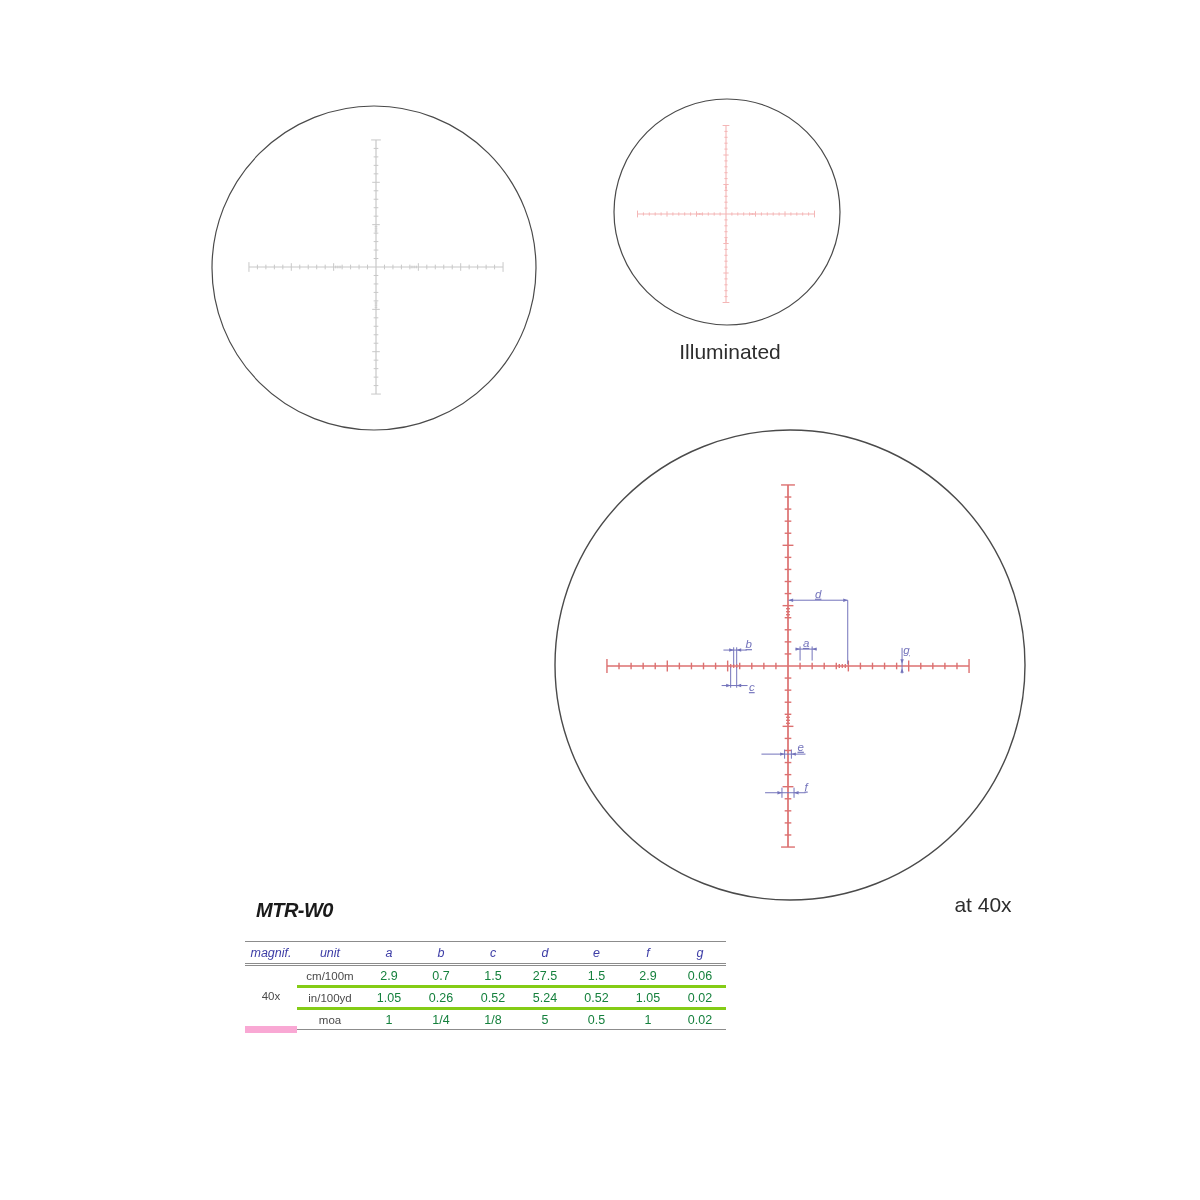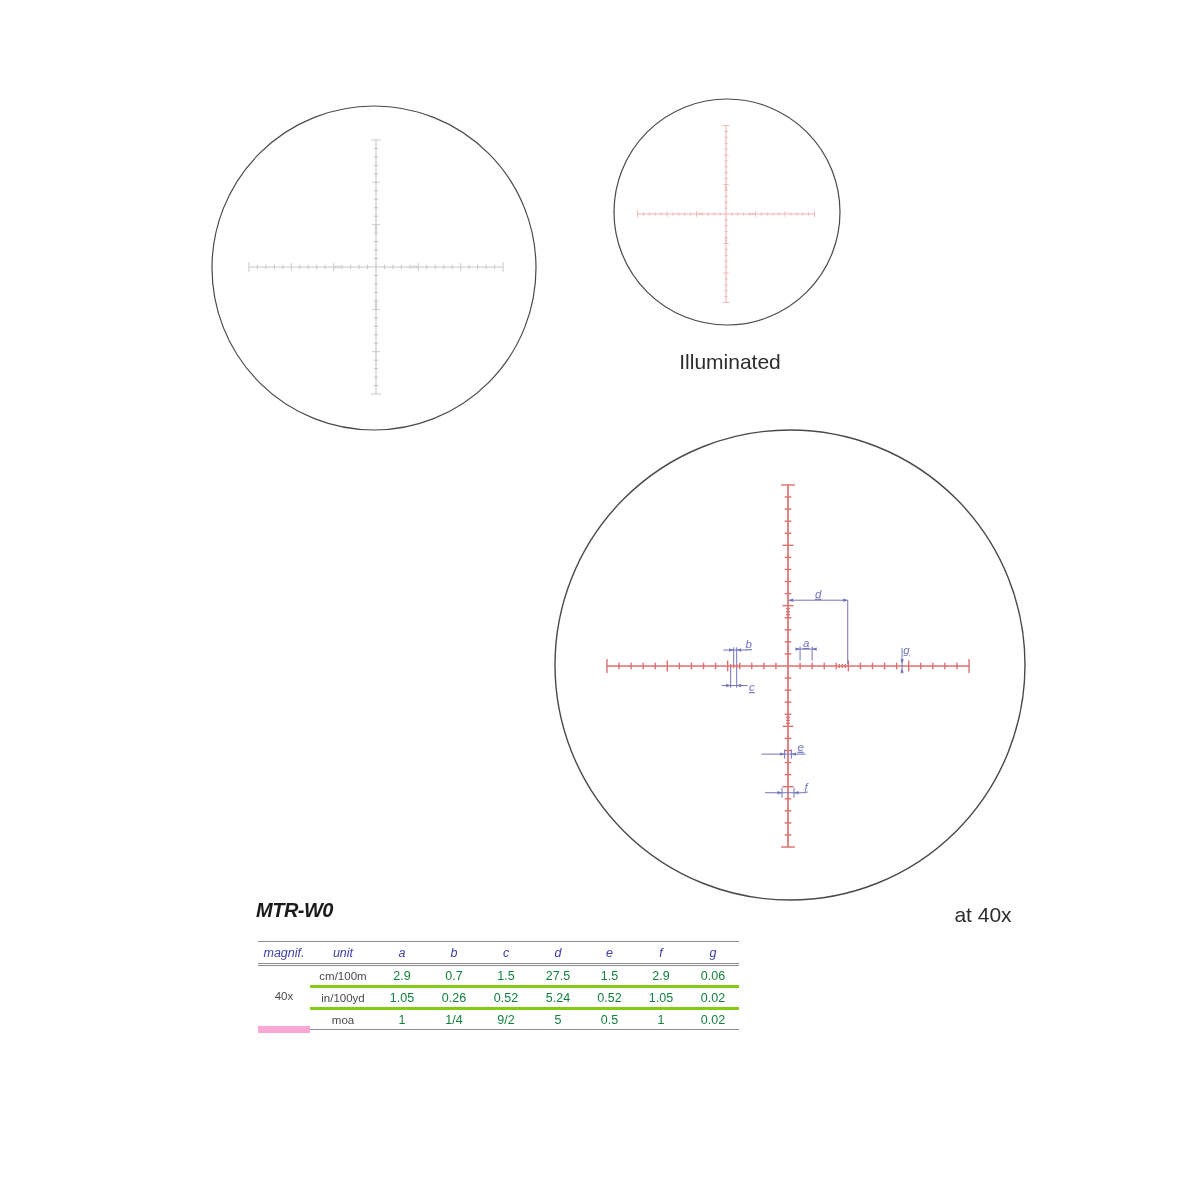--- a/index.html
+++ b/index.html
@@ -1,24 +1,24 @@
 <!DOCTYPE html>
 <html><head>
 <meta charset="utf-8">
 <style>
   html,body{margin:0;padding:0;background:#ffffff;}
   #canvas{position:relative;width:1200px;height:1200px;background:#ffffff;overflow:hidden;
           font-family:"Liberation Sans",sans-serif;}
   #reticle-canvas{position:absolute;left:0;top:0;}
-  .fig-label{position:absolute;color:#2d2d2d;font-size:21px;text-align:center;margin-top:10px;}
+  .fig-label{position:absolute;color:#2d2d2d;font-size:21px;text-align:center;}
   #label-illuminated{left:655px;top:340px;width:150px;}
   #label-at40x{left:918px;top:893px;width:130px;}
   #page-title{position:absolute;left:256px;top:899px;font-size:20px;font-weight:bold;
               font-style:italic;color:#1a1a1a;letter-spacing:-0.5px;}
-  table.spec{position:absolute;left:258px;top:941px;width:479px;border-collapse:collapse;
+  table.spec{position:absolute;left:245px;top:941px;width:479px;border-collapse:collapse;
              table-layout:fixed;}
   table.spec th,table.spec td{padding:0;text-align:center;font-weight:normal;white-space:nowrap;}
   table.spec thead tr{border-top:1px solid #8c8c8c;border-bottom:3px double #8c8c8c;}
   table.spec th{height:21px;font-style:italic;font-size:12.5px;color:#3d3da6;}
   table.spec td{height:19px;font-size:12.5px;color:#15803d;}
   table.spec td.unit,table.spec td.magnif{font-size:11.5px;color:#4a4a4a;}
   table.spec tr.rsep td{border-top:3px solid #84cc16;}
   table.spec tr.rlast td{border-bottom:1px solid #8c8c8c;}
   table.spec td.magnif{border-bottom:7px solid #f9a8d4;}
 </style>
@@ -352,21 +352,21 @@
         <td>0.52</td>
         <td>5.24</td>
         <td>0.52</td>
         <td>1.05</td>
         <td>0.02</td>
       </tr>
       <tr class="rsep rlast">
         <td class="unit">moa</td>
         <td>1</td>
         <td>1/4</td>
-        <td>9/2</td>
+        <td>1/8</td>
         <td>5</td>
         <td>0.5</td>
         <td>1</td>
         <td>0.02</td>
       </tr>
     </tbody>
   </table>
 </div>
 
 </body></html>

